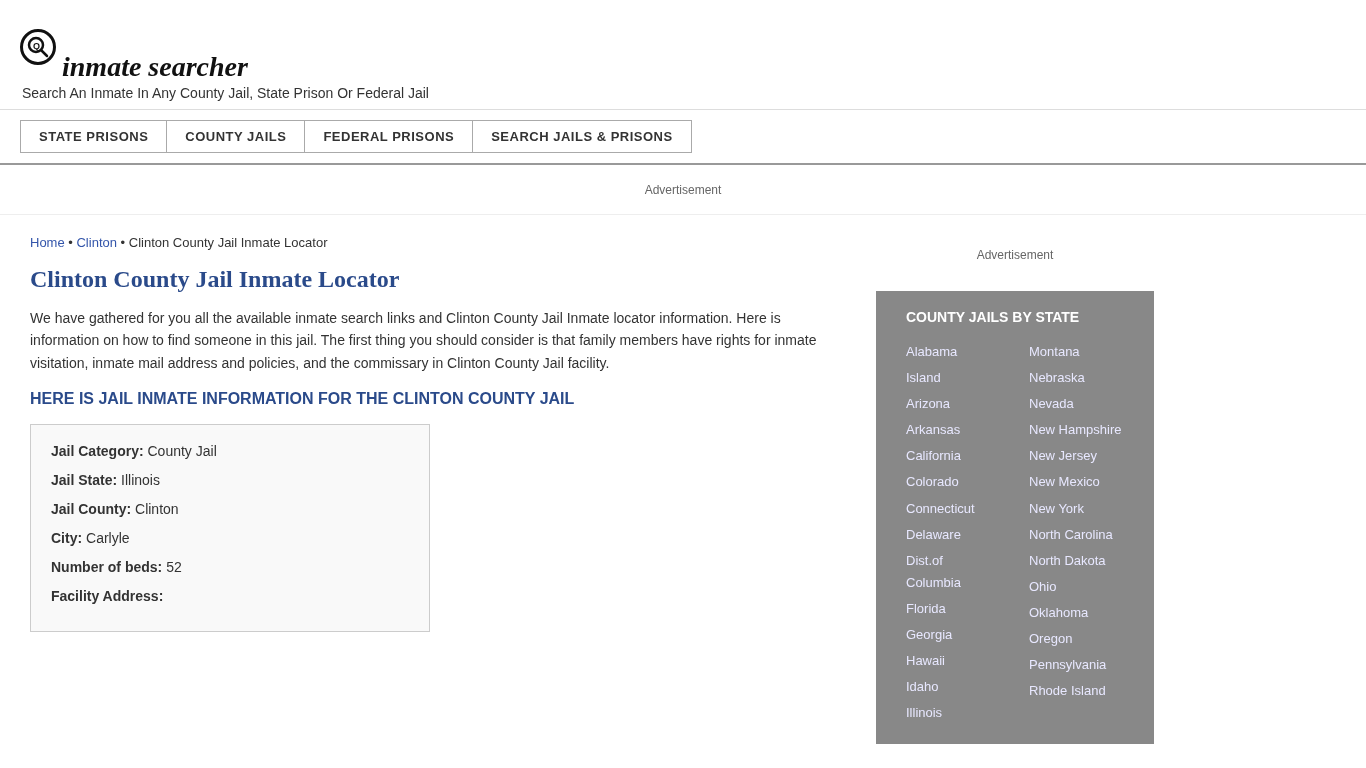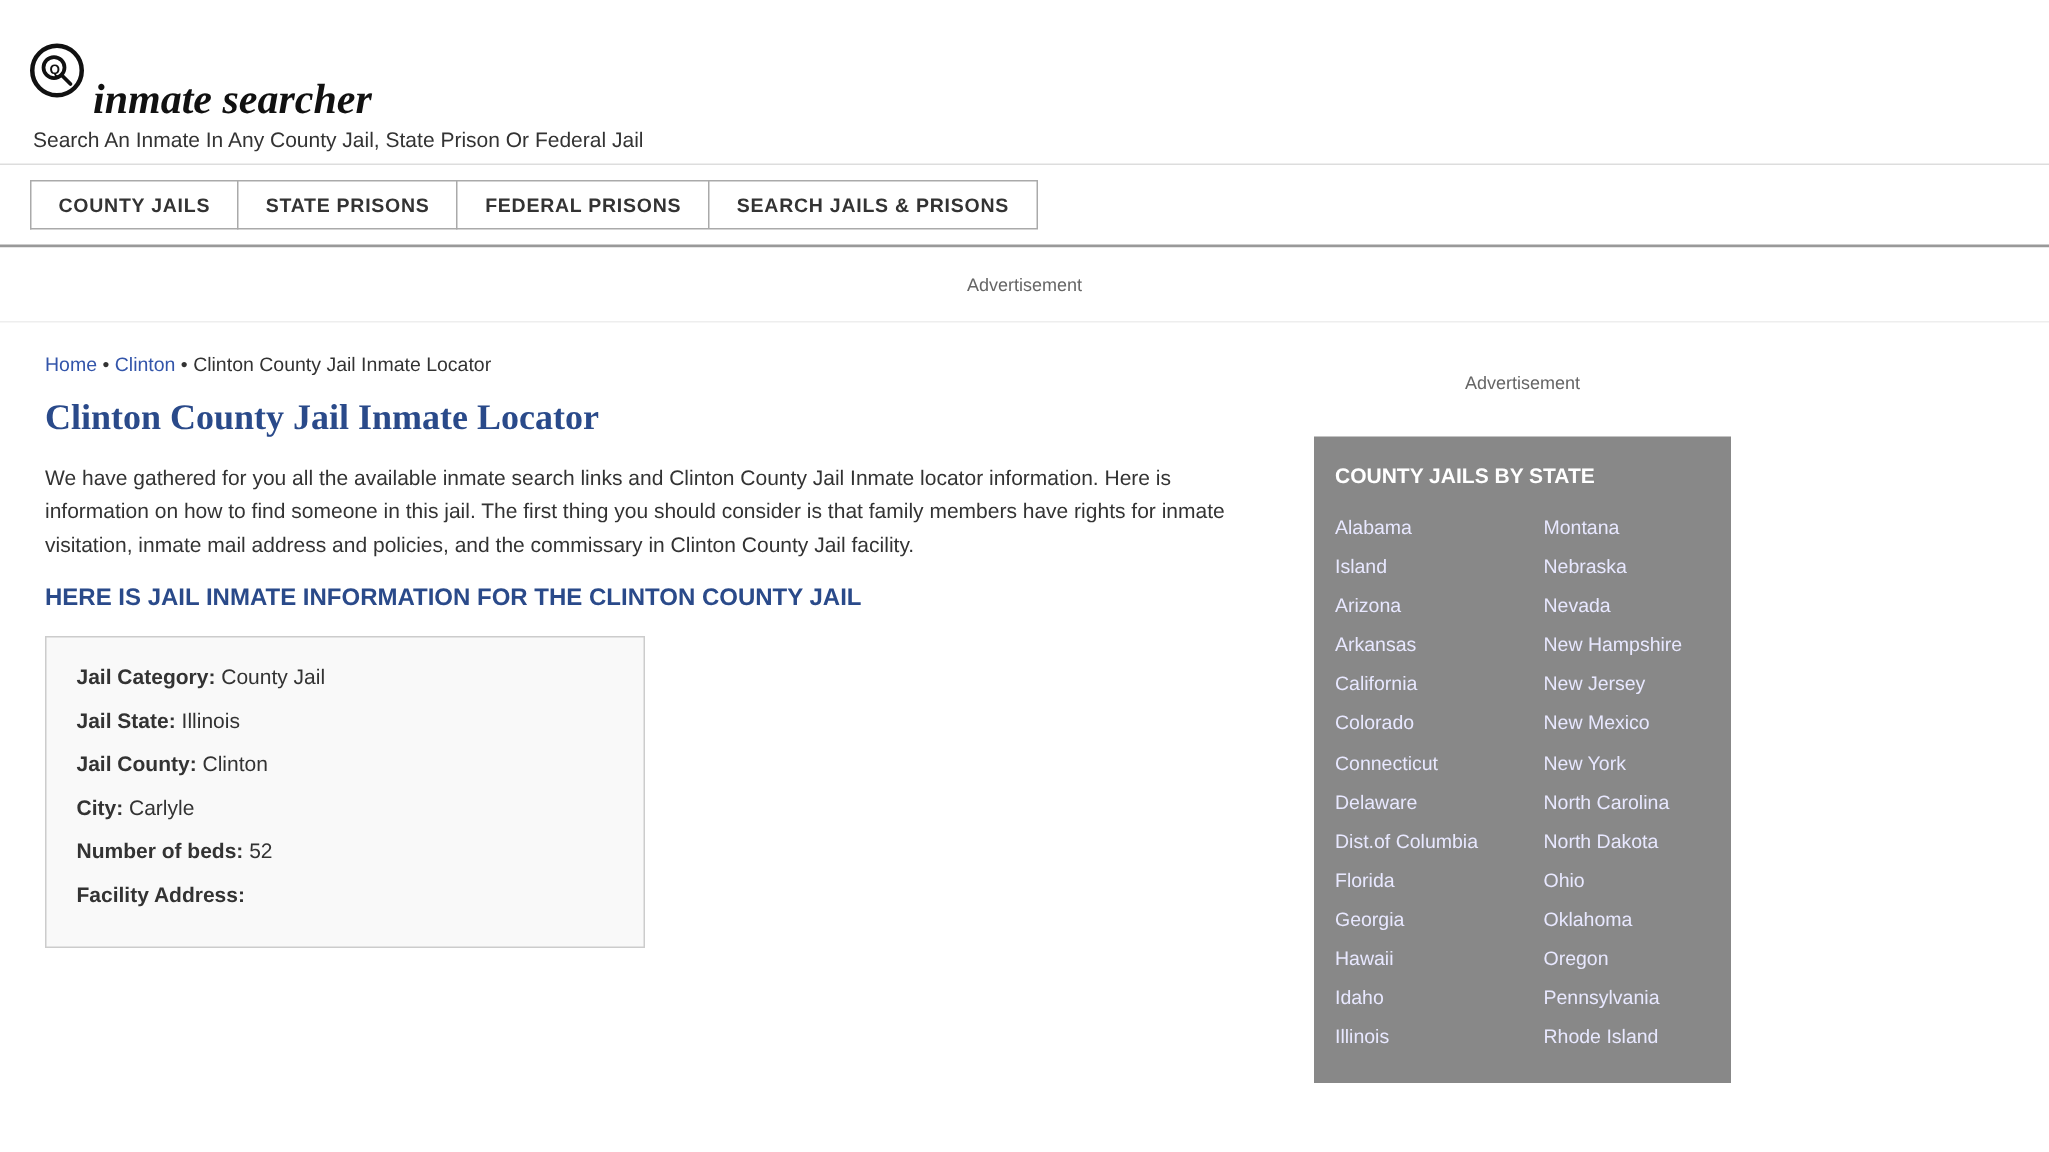--- a/index.html
+++ b/index.html
@@ -66,21 +66,21 @@
 
     
     .sidebar { width: 310px; min-width: 290px; padding: 20px 16px; }
 
     .sidebar-ad {
       text-align: center; font-size: 12px; color: #666; margin-bottom: 16px;
       min-height: 40px; display: flex; align-items: center; justify-content: center;
     }
 
     
-    .state-box { background: #888; padding: 10px 0; }
+    .state-box { background: #888; padding: 10px 16px; }
     .state-box-header {
       background: #888; color: #fff; font-weight: bold; font-size: 14px;
       padding: 8px 14px 10px 14px; text-transform: uppercase;
     }
     .state-columns { display: flex; gap: 0; }
     .state-col { flex: 1; padding: 4px 14px 8px 14px; }
     .state-link {
       display: block; color: #e8e8ff; font-size: 13px; text-decoration: none;
       padding: 2px 0; line-height: 1.7;
     }
@@ -98,22 +98,22 @@
       </svg>
     </div>
     <div style="font-size:28px;font-weight:bold;color:#111;font-family:Georgia,serif;margin-top:41px;">
       <span style="font-style:italic;">inmate searcher</span>
     </div>
   </div>
   <div class="tagline">Search An Inmate In Any County Jail, State Prison Or Federal Jail</div>
 </div>
 
 <div class="nav">
+  <button class="nav-btn">STATE PRISONS</button>
   <button class="nav-btn">COUNTY JAILS</button>
-  <button class="nav-btn">STATE PRISONS</button>
   <button class="nav-btn">FEDERAL PRISONS</button>
   <button class="nav-btn">SEARCH JAILS &amp; PRISONS</button>
 </div>
 
 <div class="ad-banner">
   <span>Advertisement</span>
 </div>
 
 <div class="main-layout">
 

